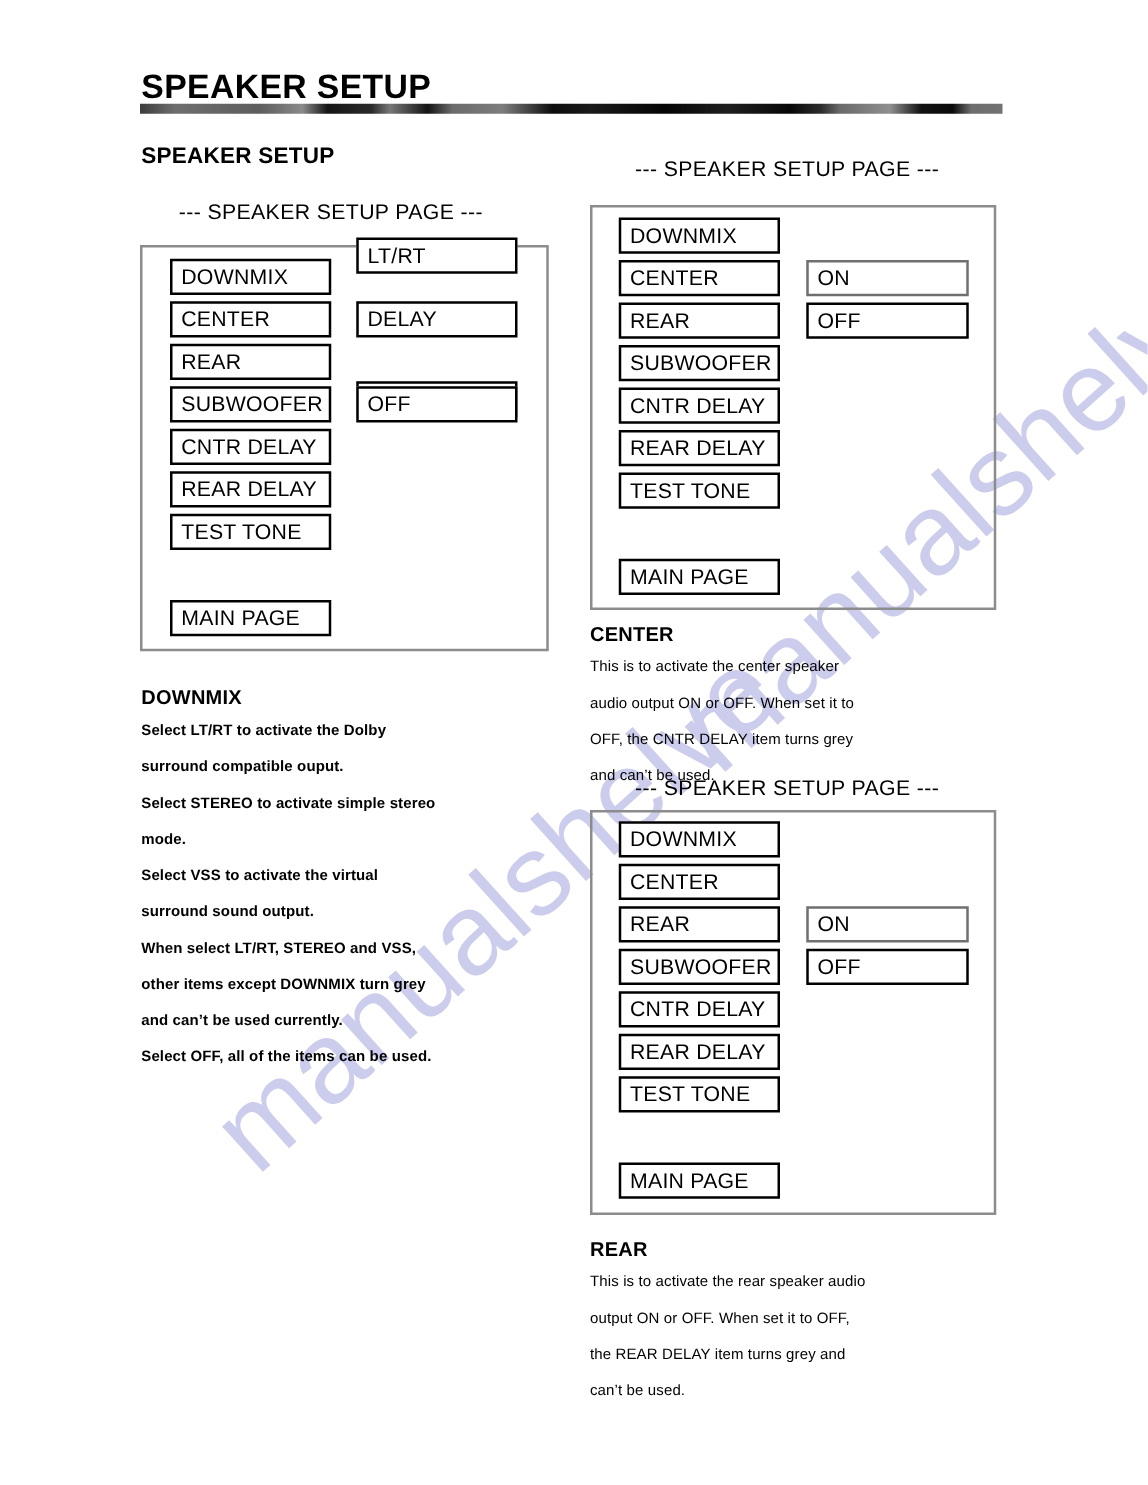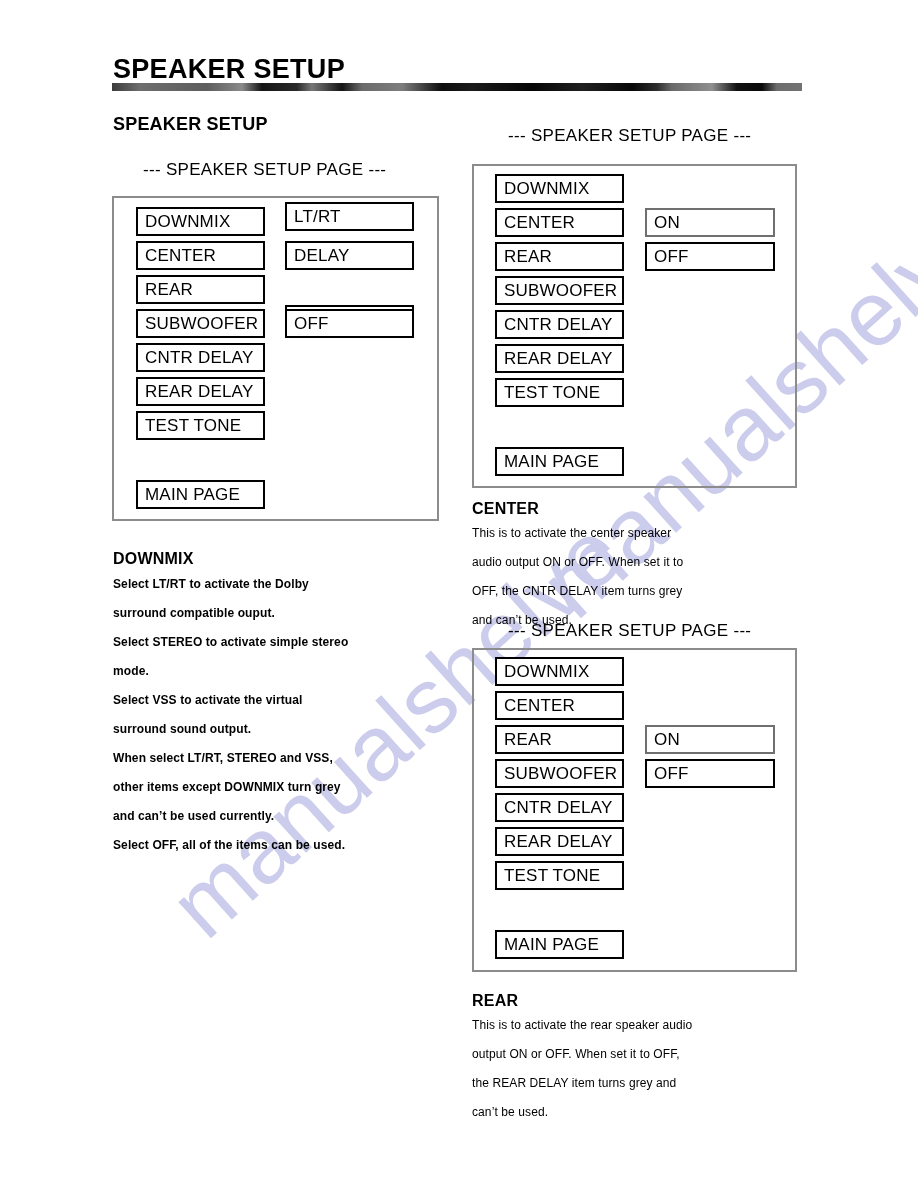--- a/index.html
+++ b/index.html
@@ -151,21 +151,21 @@
 
     <div class="osd-box" style="left:136px; top:207px; width:129px; height:29px;">DOWNMIX</div>
     <div class="osd-box" style="left:136px; top:241px; width:129px; height:29px;">CENTER</div>
     <div class="osd-box" style="left:136px; top:275px; width:129px; height:29px;">REAR</div>
     <div class="osd-box" style="left:136px; top:309px; width:129px; height:29px;">SUBWOOFER</div>
     <div class="osd-box" style="left:136px; top:343px; width:129px; height:29px;">CNTR DELAY</div>
     <div class="osd-box" style="left:136px; top:377px; width:129px; height:29px;">REAR DELAY</div>
     <div class="osd-box" style="left:136px; top:411px; width:129px; height:29px;">TEST TONE</div>
     <div class="osd-box" style="left:136px; top:480px; width:129px; height:29px;">MAIN PAGE</div>
 
-    <div class="osd-box" style="left:285px; top:202px; width:129px; height:29px;">LT/RT</div>
+    <div class="osd-box" style="left:285px; top:190px; width:129px; height:29px;">LT/RT</div>
     <div class="osd-box" style="left:285px; top:241px; width:129px; height:29px;">DELAY</div>
     <div class="osd-box" style="left:285px; top:275px; width:129px; height:29px;margin-top:30px;">VSS</div>
     <div class="osd-box" style="left:285px; top:309px; width:129px; height:29px;">OFF</div>
 
     <div class="cap-title" style="left:113px; top:550px;">DOWNMIX</div>
     <div class="cap-body" style="left:113px; top:570px; width:345px;font-weight:bold;">Select LT/RT to activate the Dolby
 surround compatible ouput.
 Select STEREO to activate simple stereo
 mode.
 Select VSS to activate the virtual

